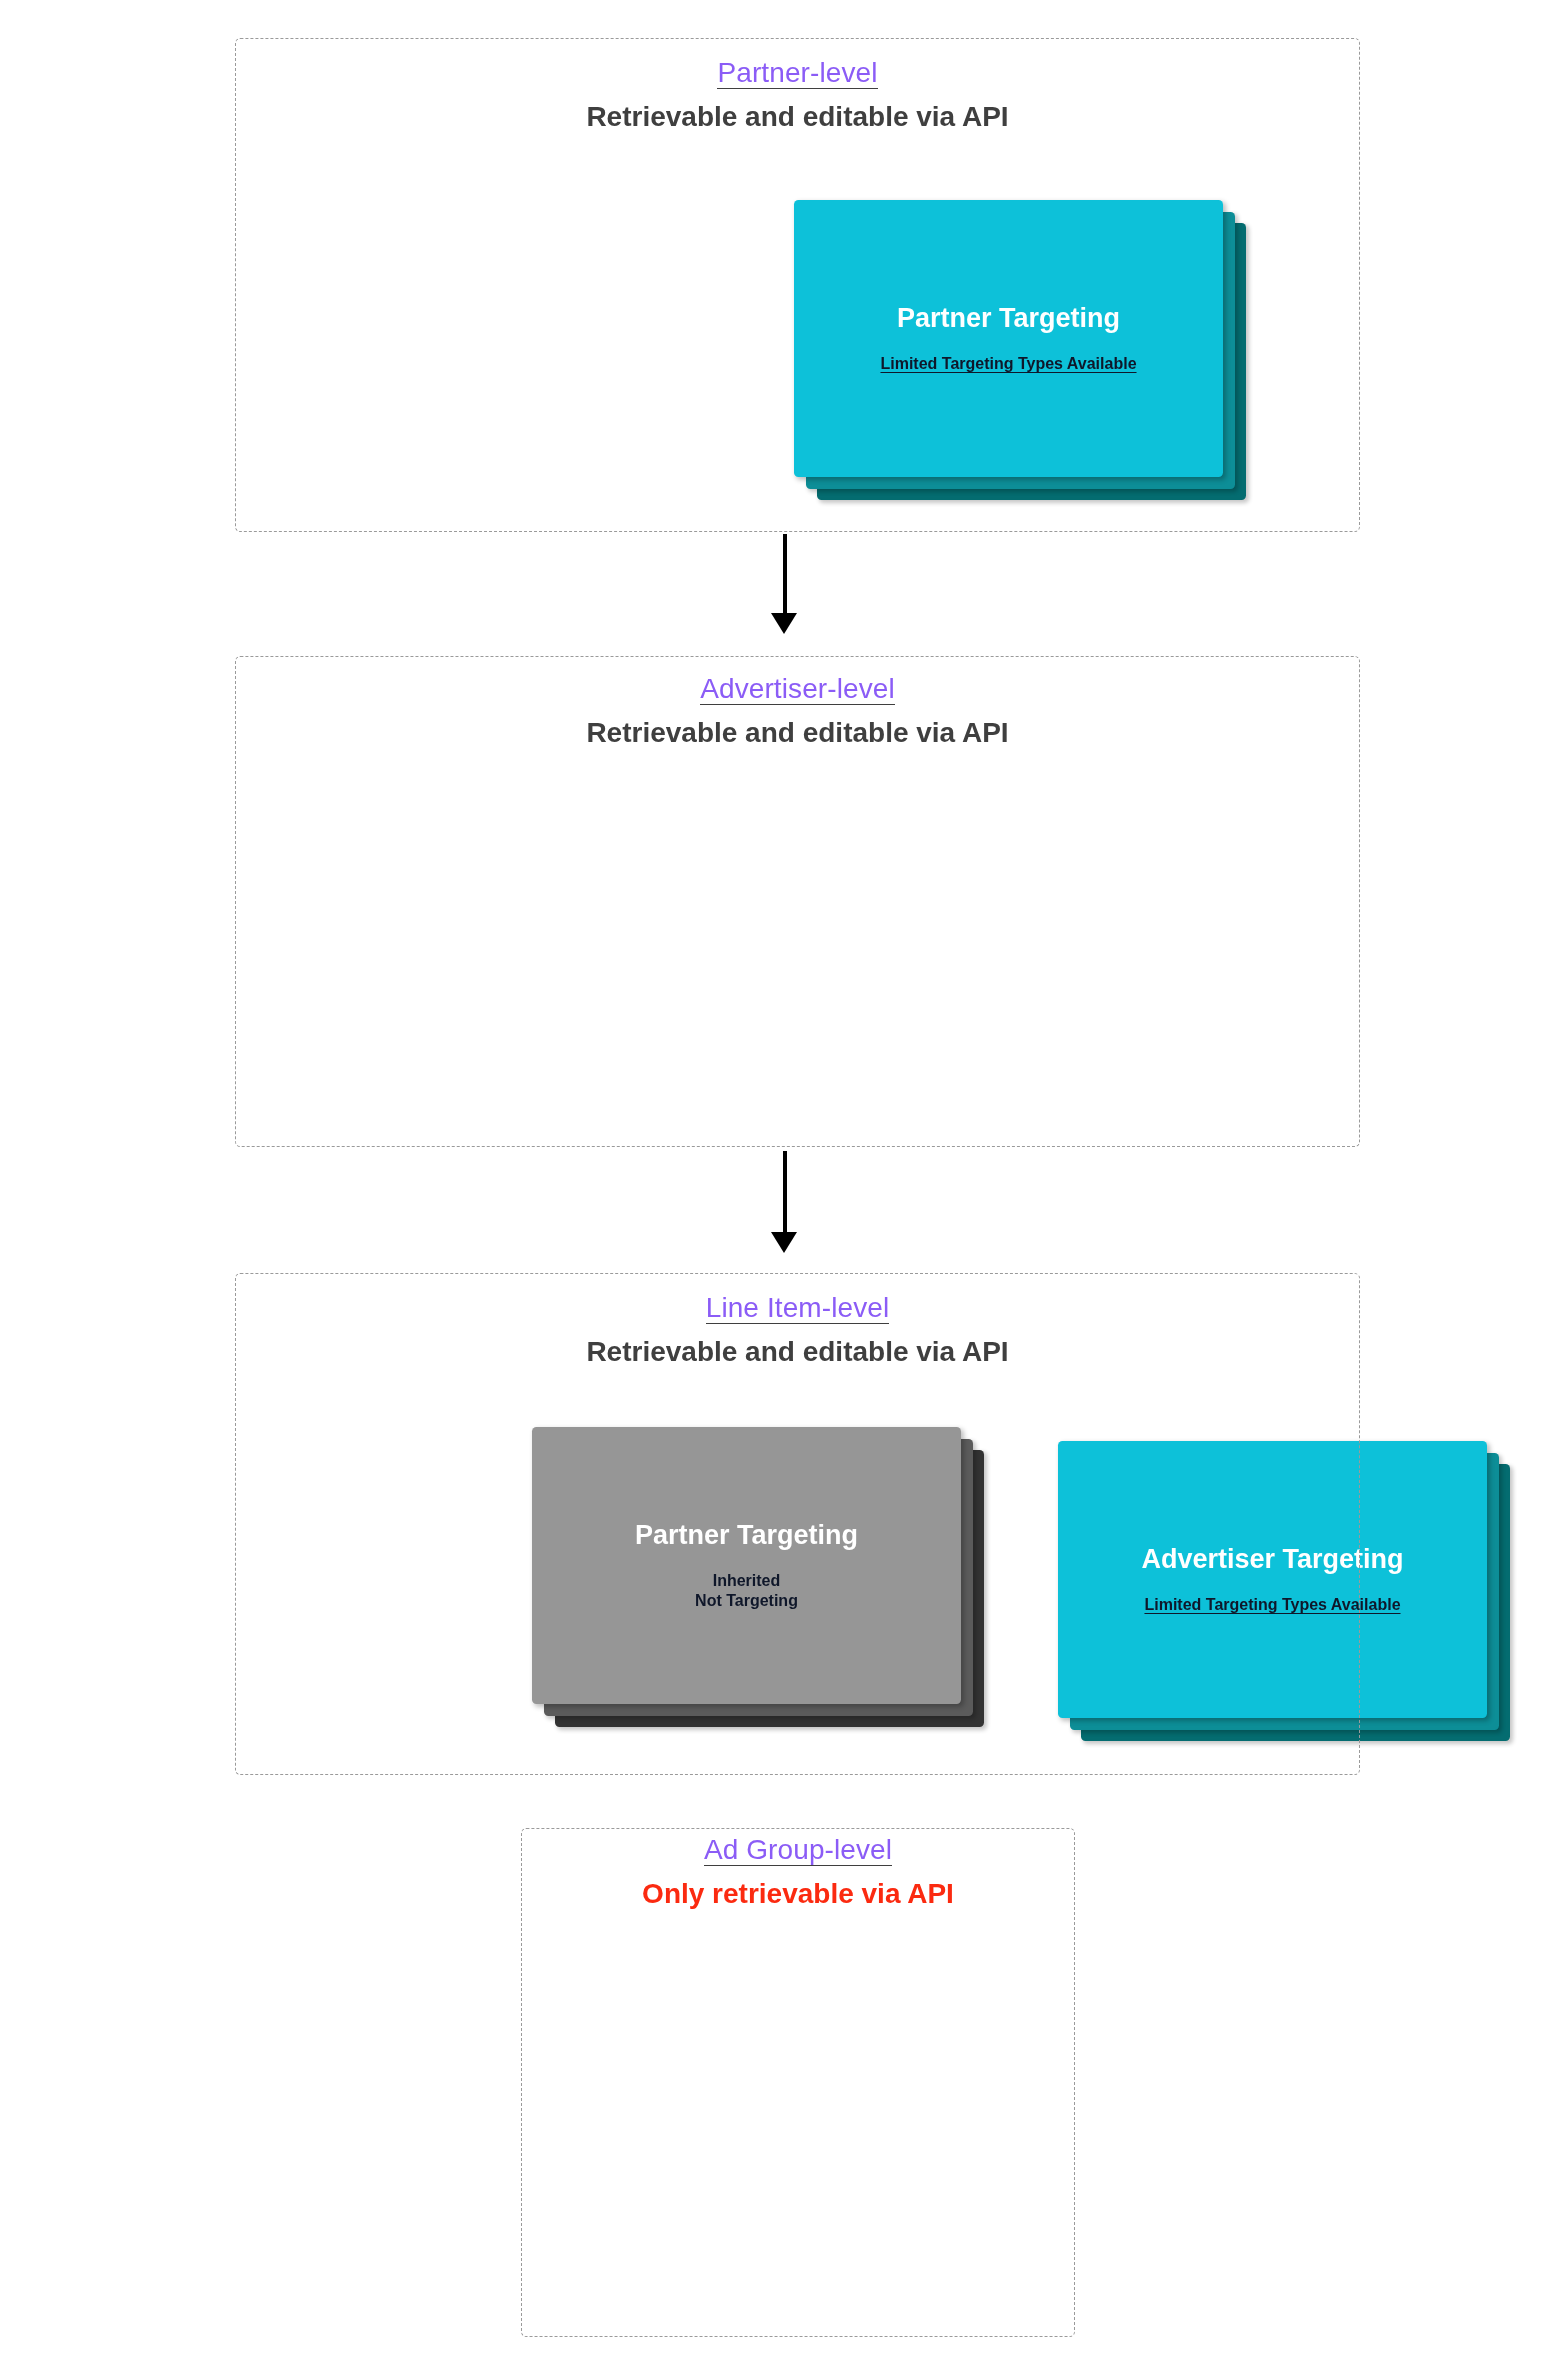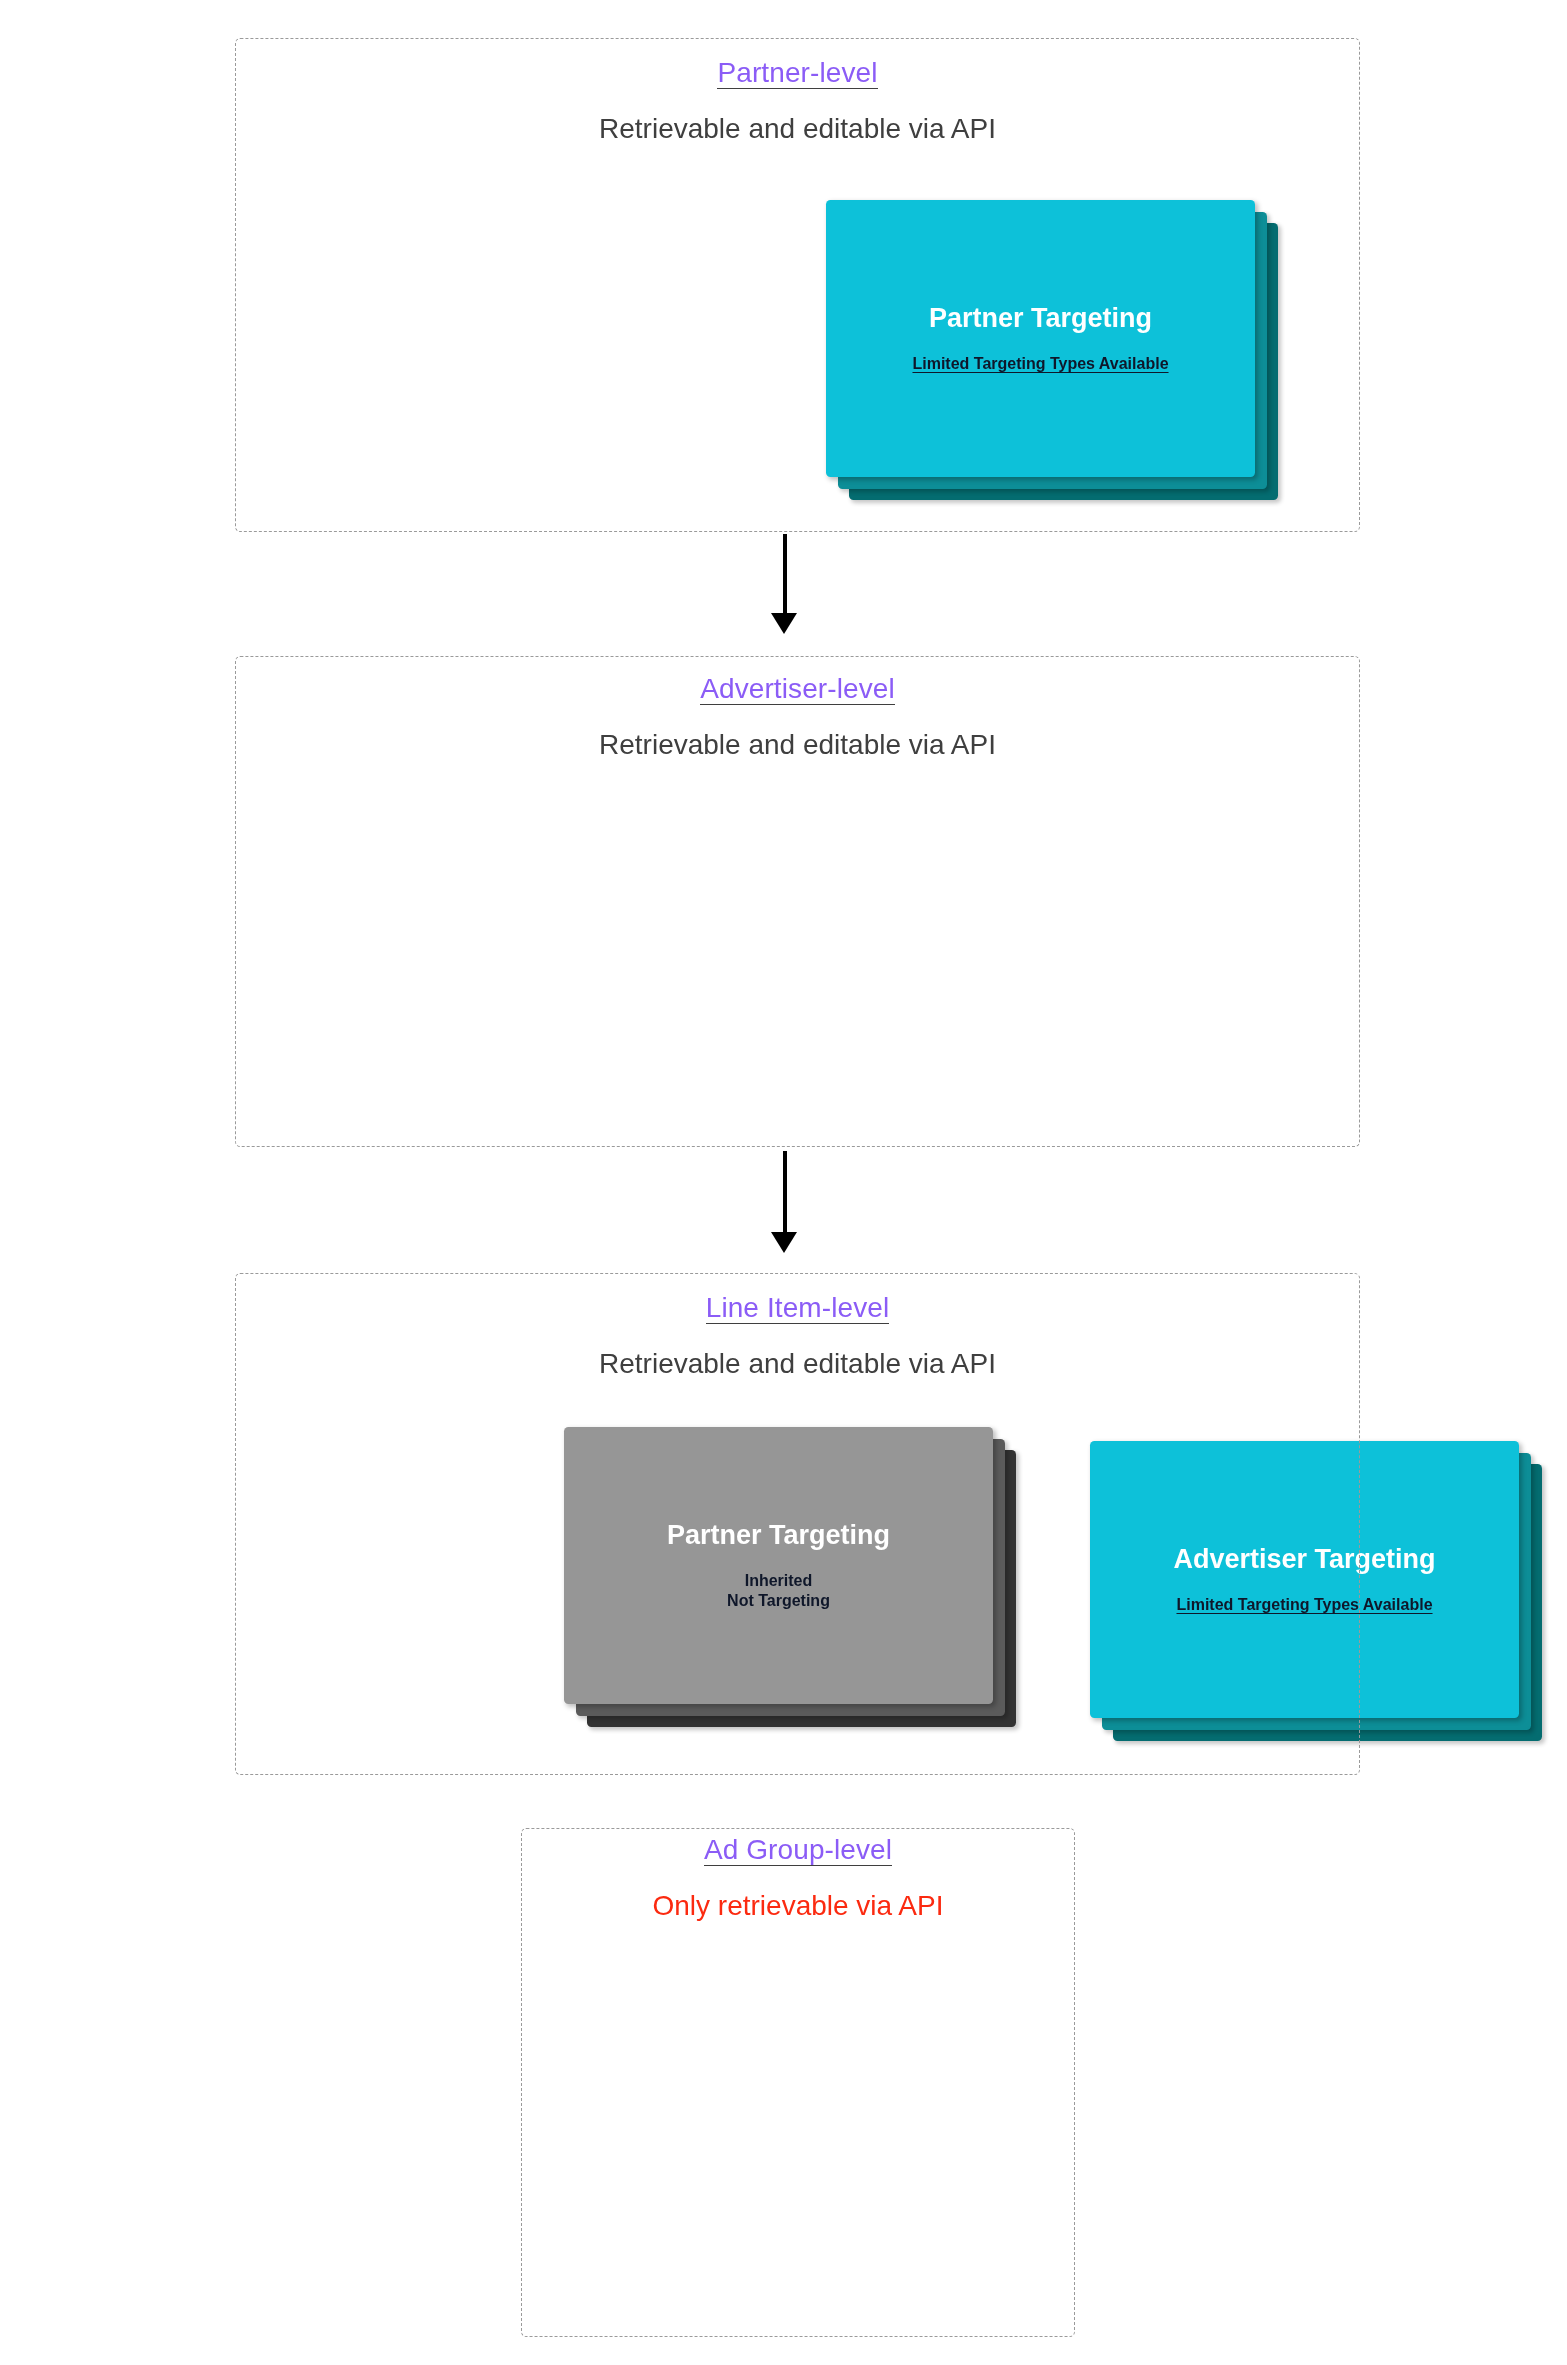--- a/index.html
+++ b/index.html
@@ -48,34 +48,33 @@
     font-size: 28px;
     font-weight: 400;
     color: #8b5cf6;
     letter-spacing: 0.1px;
     border-bottom: 1.8px solid #3f3f3f;
     padding-bottom: 0;
     line-height: 1.12;
   }
   .level-sub {
     display: block;
-    margin-top: 24px;
+    margin-top: 12px;
     font-size: 28px;
-    font-weight: normal;
+    font-weight: bold;
     color: #3f3f3f;
     line-height: 1.12;
   }
   .level-sub.warn { color: #fb2a10; }
 
   
   .stack {
     position: absolute;
     width: 429px;
     height: 277px;
-    margin-left: 32px;
   }
   .stack .layer {
     position: absolute;
     border-radius: 4.5px;
   }
   .stack .back {
     left: 23px;
     top: 23px;
     width: 429px;
     height: 277px;

